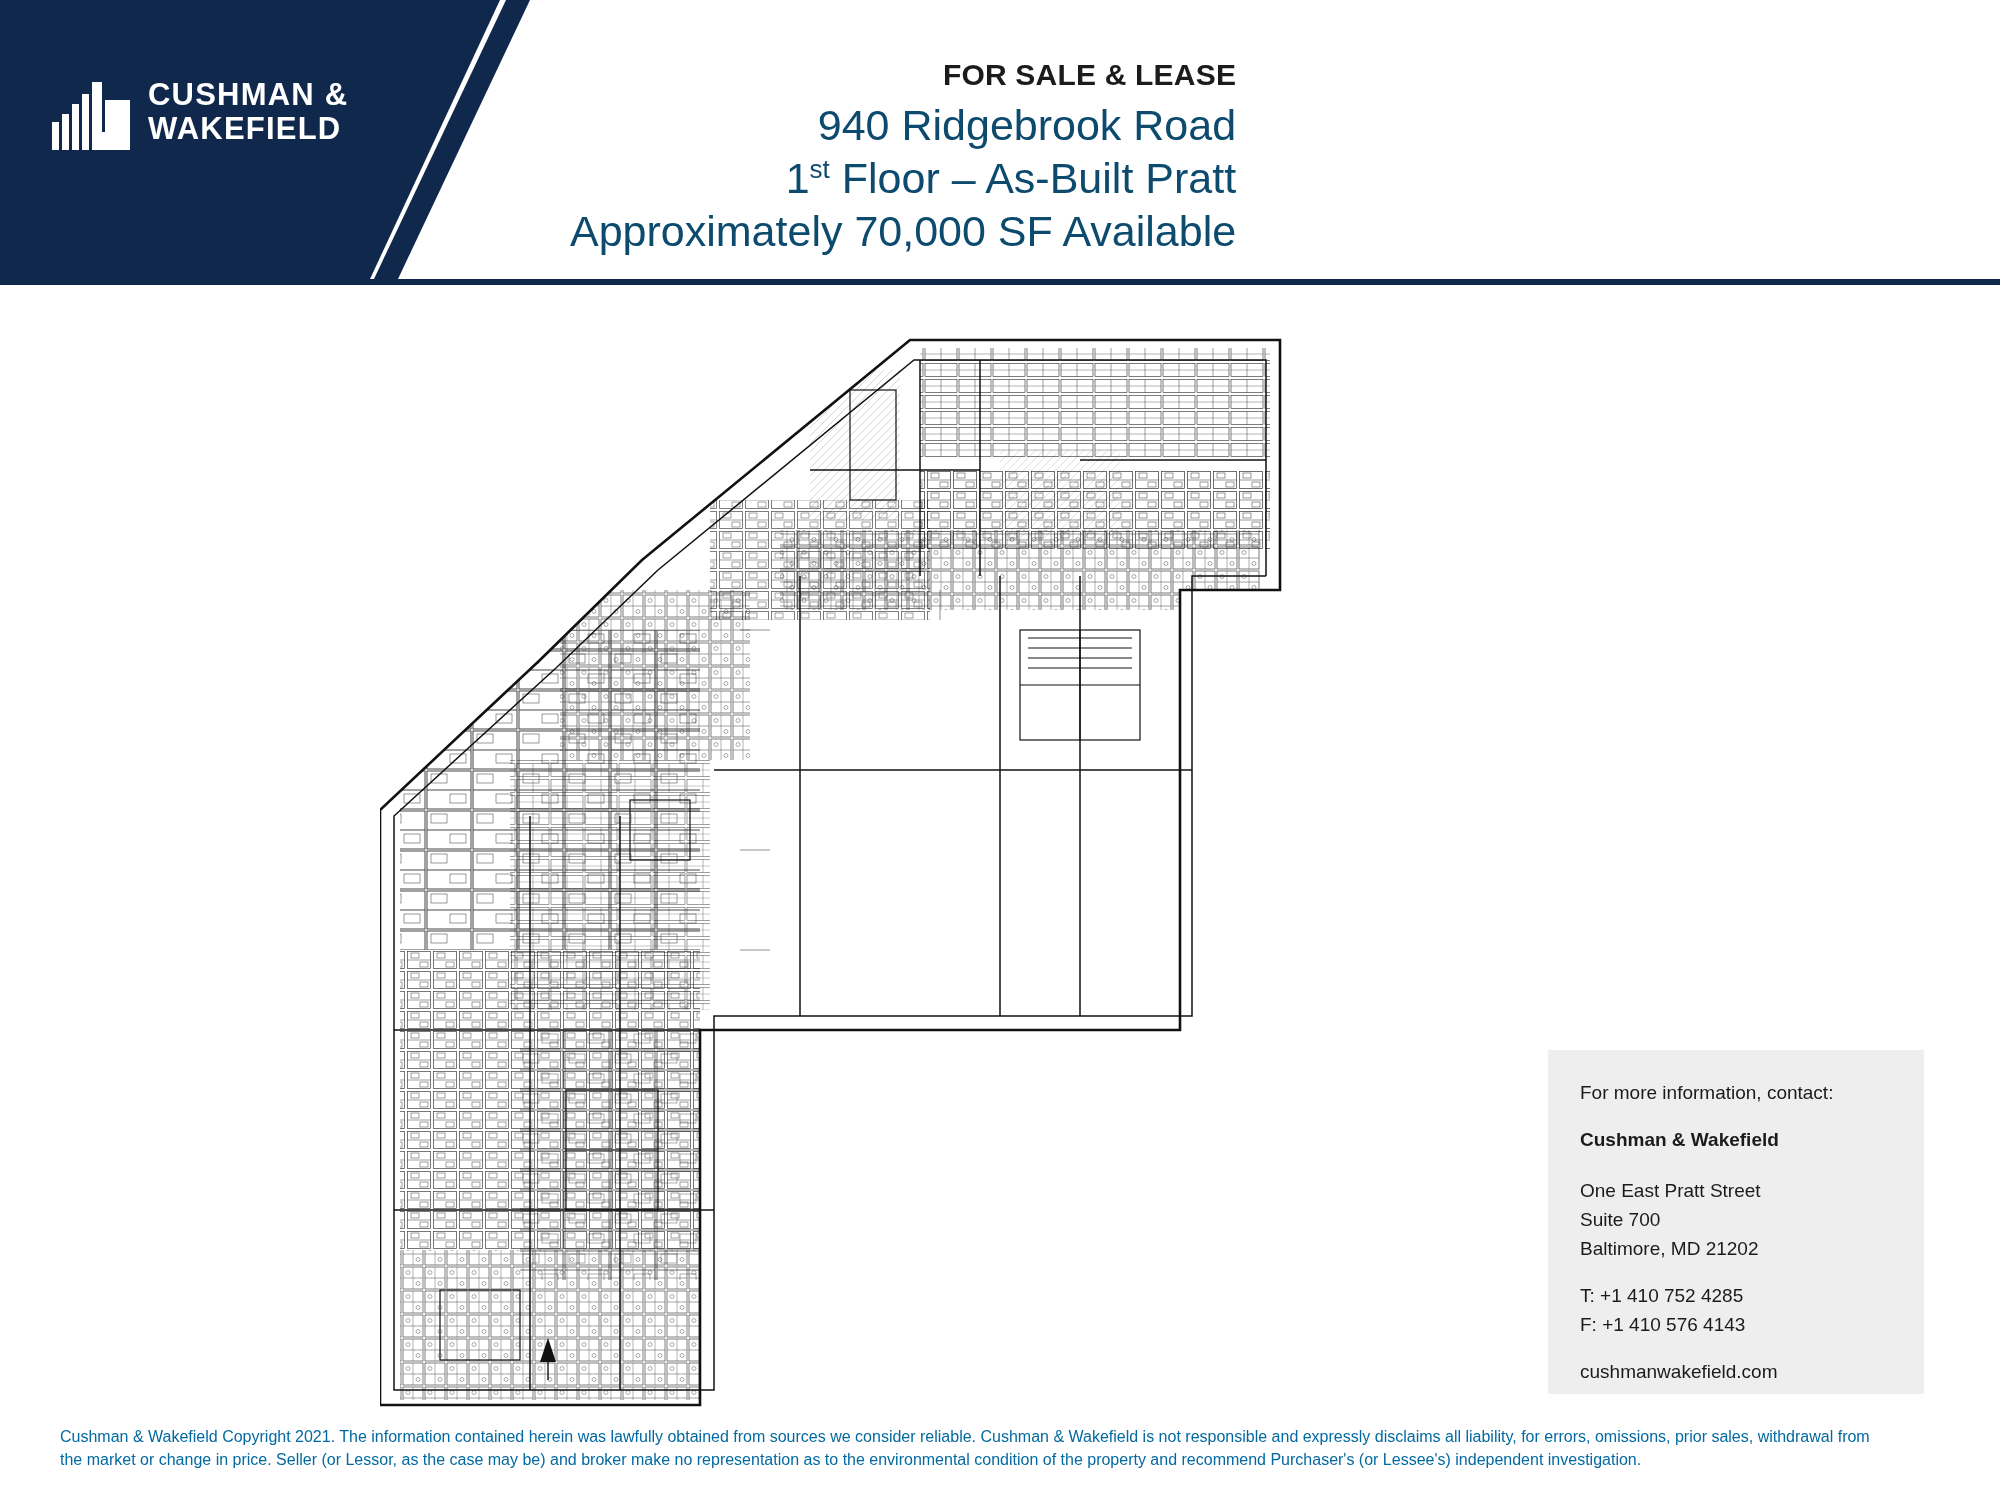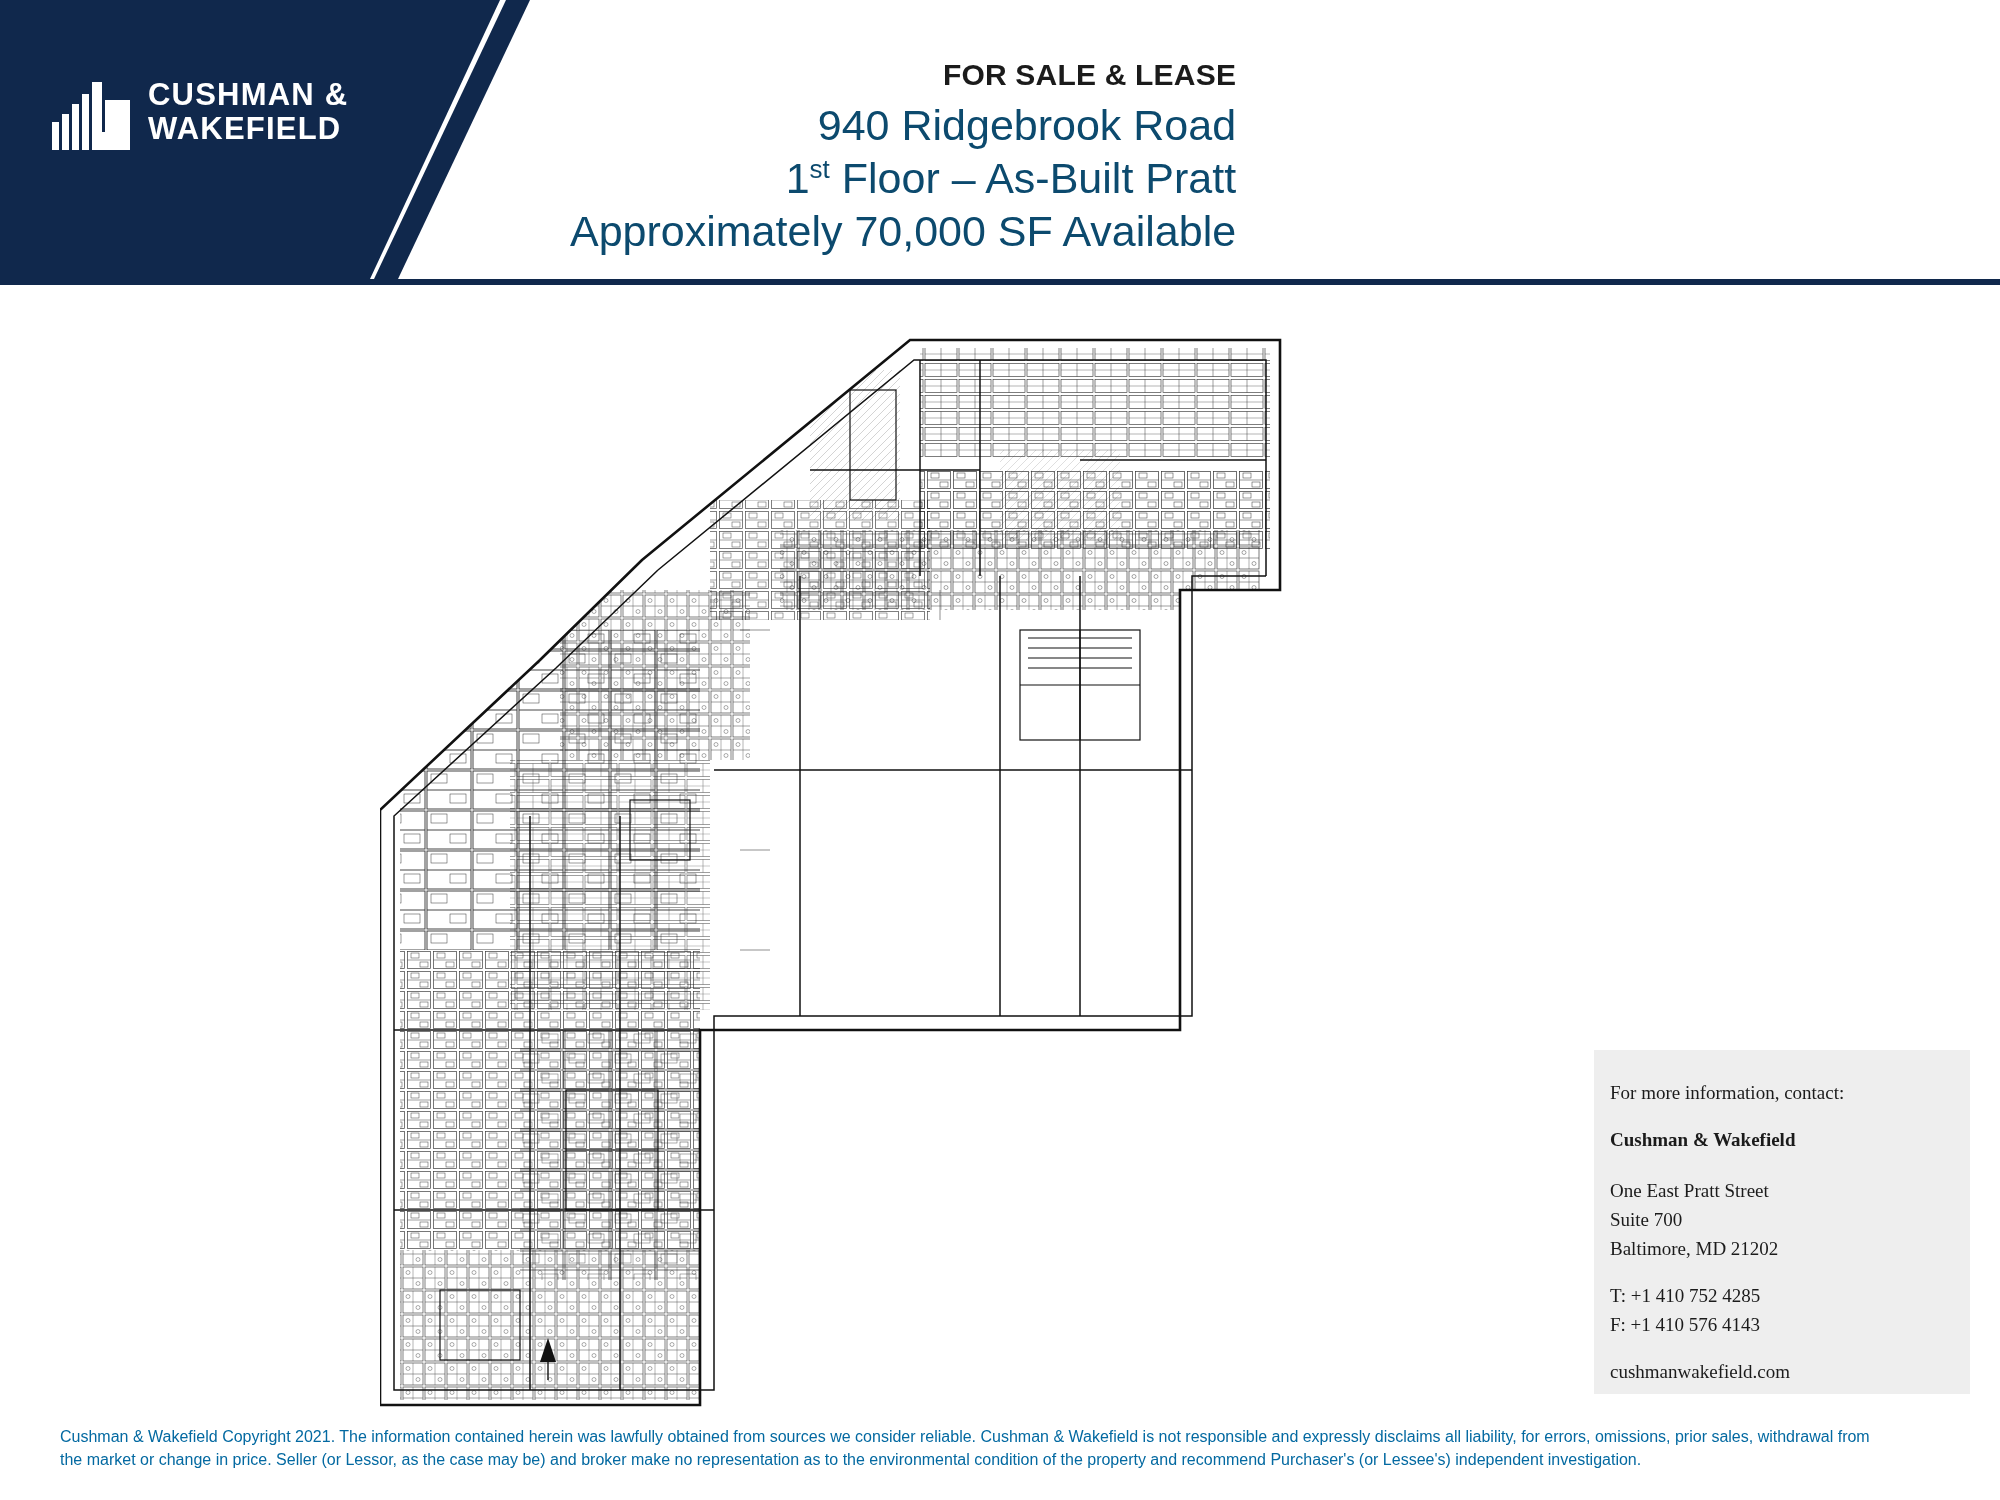--- a/index.html
+++ b/index.html
@@ -114,29 +114,28 @@
     left: 380px;
     top: 330px;
     width: 1140px;
     height: 1080px;
   }
   #plan-svg { display: block; }
 
   
   #contact-box {
     position: absolute;
-    left: 1594px;
+    left: 1548px;
     top: 1050px;
     width: 376px;
     height: 344px;
     background: #eeeeee;
-    padding: 28px 32px 0 16px;
+    padding: 28px 32px 0 32px;
     box-sizing: border-box;
     color: #1b1b1b;
-    font-family: Liberation Serif, serif;
   }
   #contact-box .line {
     font-size: 19px;
     line-height: 29px;
     white-space: nowrap;
   }
   #contact-box .bold { font-weight: bold; }
   #contact-box .gap-sm { height: 18px; }
   #contact-box .gap-md { height: 22px; }
 

